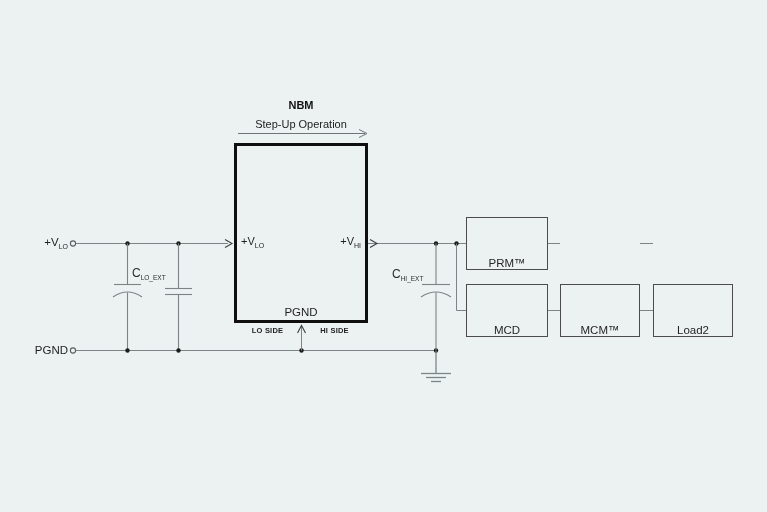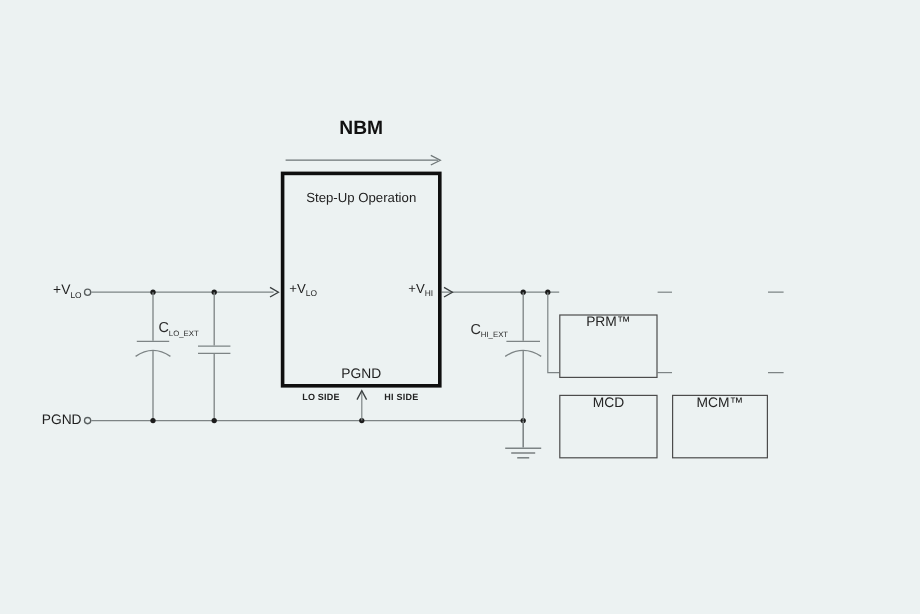--- a/index.html
+++ b/index.html
@@ -17,38 +17,37 @@
   .sub{font-size:7px;position:relative;top:2.5px;letter-spacing:0;}
   .cap-lbl{font-size:12px;line-height:1;white-space:nowrap;color:#2a2a2a;}
   .cap-lbl .sub{font-size:6.5px;top:2.5px;}
   
   #nbm-block{
     left:234px;top:143px;width:134px;height:180px;
     border:3px solid #0f0f0f;
     box-sizing:border-box;
   }
   #nbm-title{left:234px;top:100px;width:134px;text-align:center;
-    font-size:16px;font-weight:bold;line-height:1;color:#111;}
+    font-size:11px;font-weight:bold;line-height:1;color:#111;}
   #nbm-subtitle{left:214px;top:119px;width:174px;text-align:center;
-    font-size:11px;line-height:1;color:#222;margin-top:41px;}
+    font-size:11px;line-height:1;color:#222;}
   .pin{position:absolute;font-size:11px;line-height:1;white-space:nowrap;}
   #pin-vlo{left:4px;top:90px;}
   #pin-vhi{right:4px;top:90px;}
   #pin-pgnd{left:0;right:0;bottom:2px;text-align:center;font-size:11.5px;}
   .side-lbl{font-size:7.5px;font-weight:700;letter-spacing:.2px;
     color:#222;text-align:center;line-height:1;}
   
   .dblock{
     position:absolute;
     border:1px solid #4c4c4c;
     box-sizing:border-box;
-    display:flex;align-items:flex-start;justify-content:center;
+    display:flex;align-items:flex-end;justify-content:center;
     font-size:11.5px;color:#262626;
     background:transparent;
-    margin-top:45px;
   }
   .row-top{top:217px;height:53px;}
   .row-bot{top:284px;height:53px;}
   #block-prm,#block-mcd{left:466px;width:82px;}
   #block-vtm,#block-mcm{left:560px;width:80px;}
   #block-load1,#block-load2{left:653px;width:80px;}
   .term-lbl{text-align:right;}
 </style>
 </head>
 <body>
@@ -151,14 +150,17 @@
 
   <div id="block-prm" class="dblock row-top">
     <span>PRM™</span>
   </div>
   <div id="block-mcm" class="dblock row-bot">
     <span>MCM™</span>
   </div>
   <div id="block-mcd" class="dblock row-bot">
     <span>MCD</span>
   </div>
+  <div id="block-load2" class="dblock row-bot">
+    <span>Load2</span>
+  </div>
 
 </div>
 
 </body></html>

